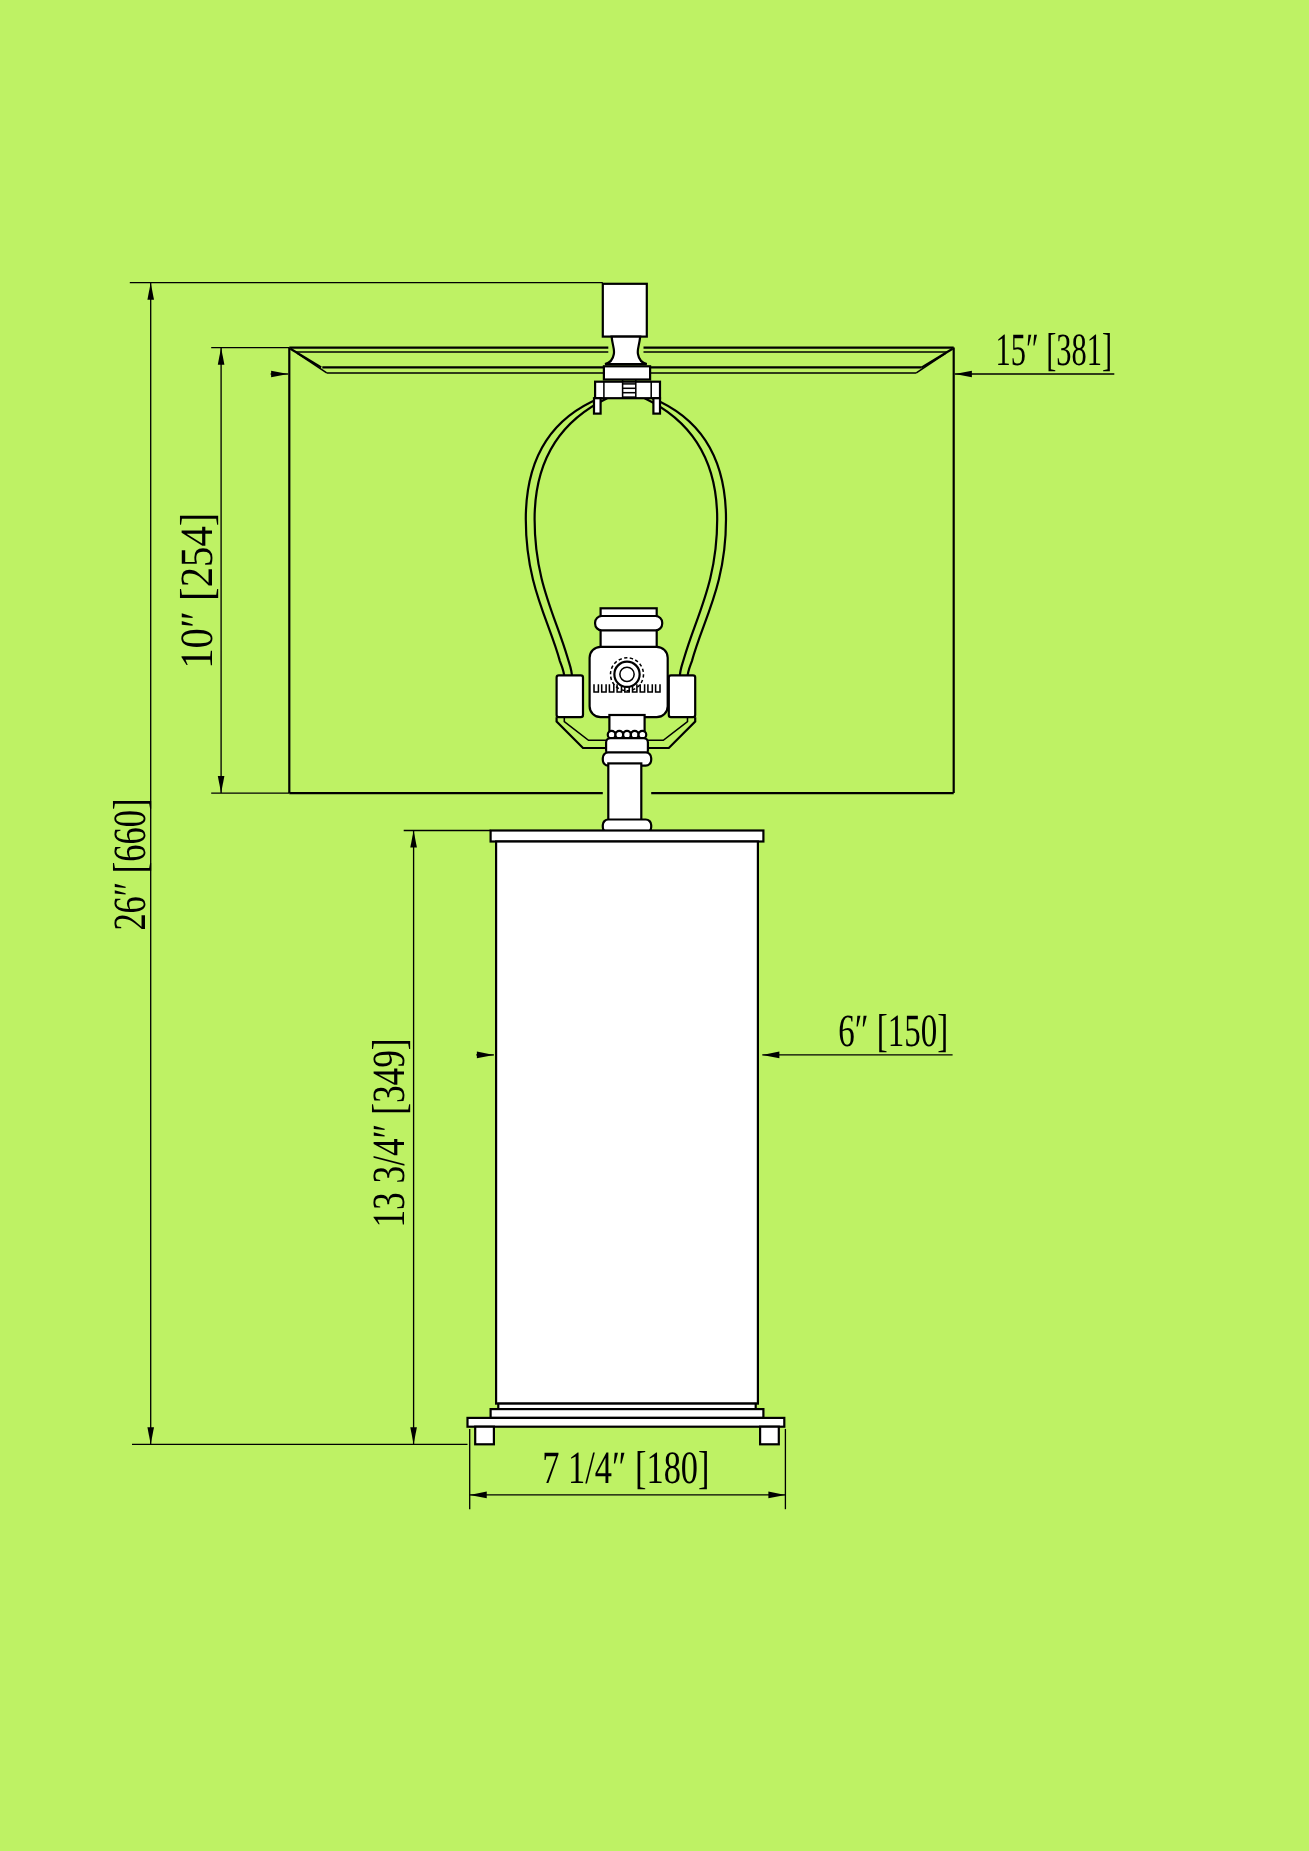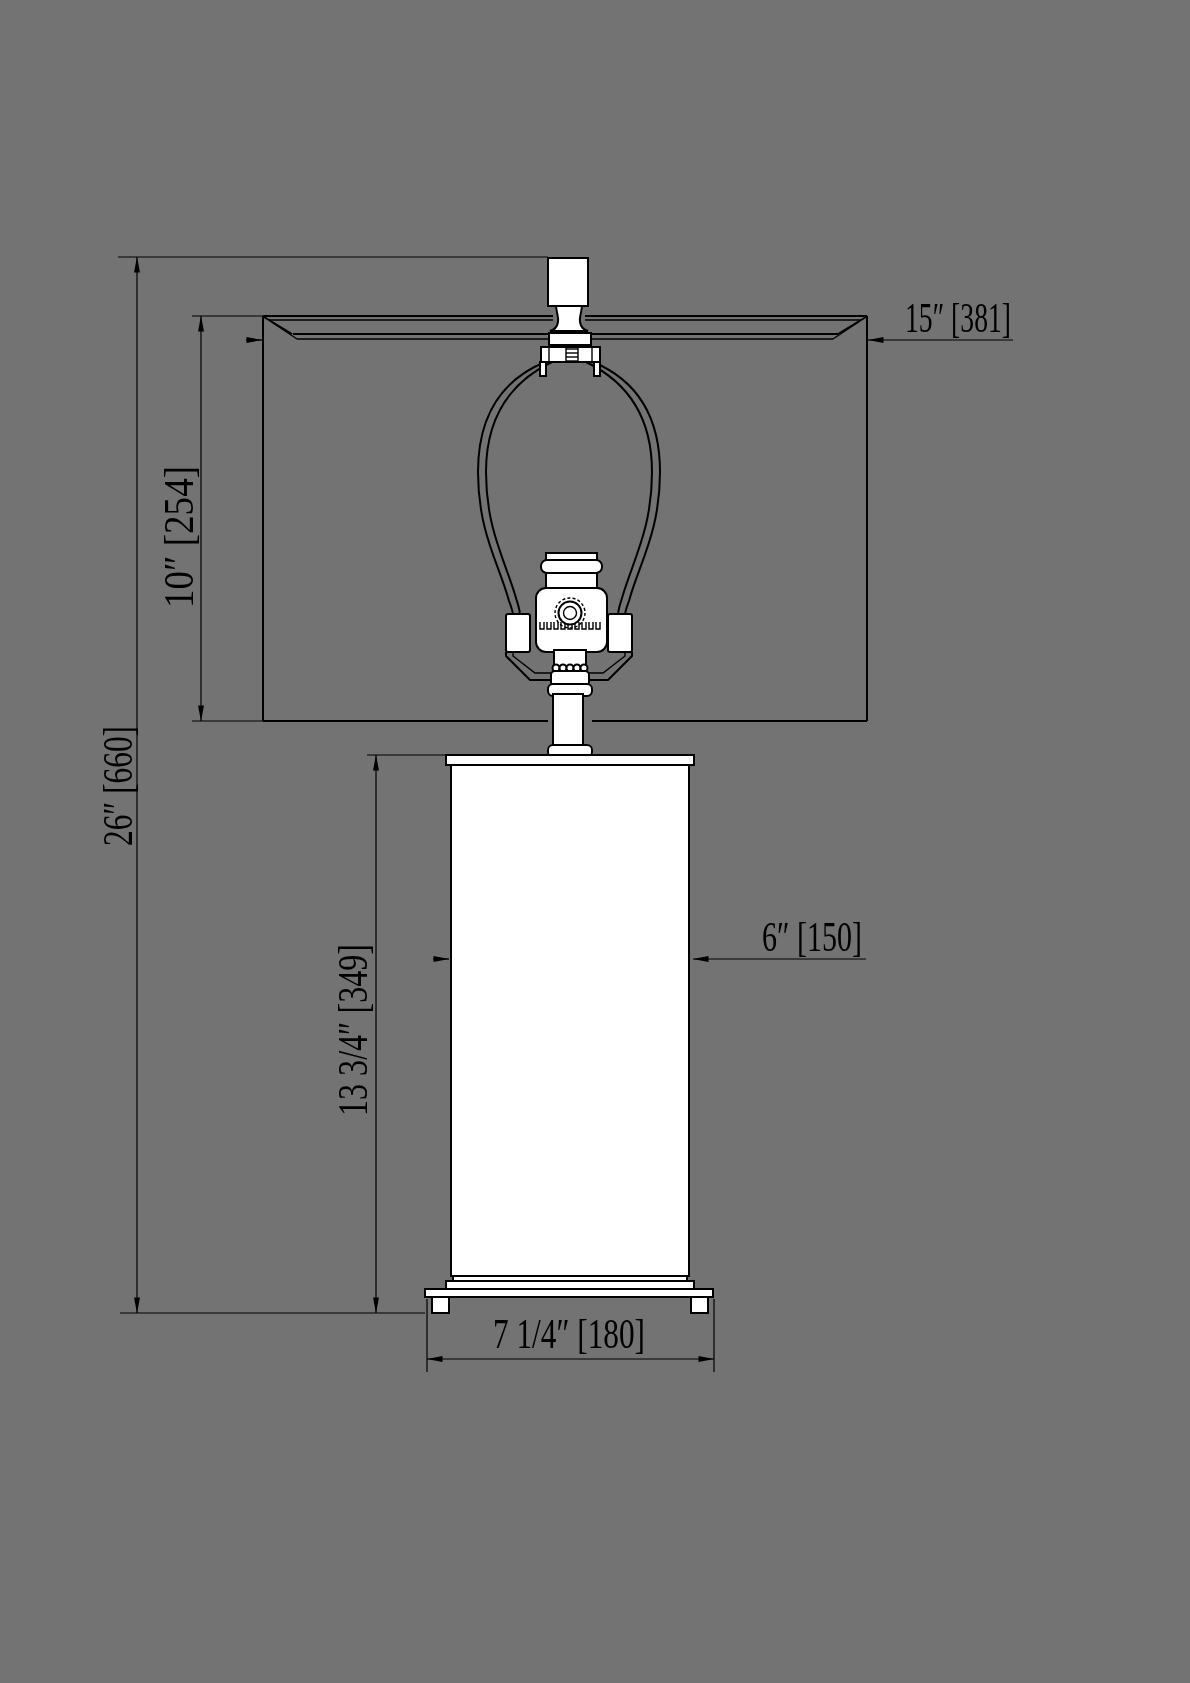--- a/index.html
+++ b/index.html
@@ -1,20 +1,20 @@
 <!DOCTYPE html>
 <html><head>
 <meta charset="utf-8">
 <style>
   html, body { margin: 0; padding: 0; background: #ffffff; }
   .canvas {
     position: relative;
     width: 1190px;
     height: 1683px;
-    background: #737373;
+    background: #bef264;
     overflow: hidden;
     font-family: "Liberation Serif", "DejaVu Serif", serif;
   }
   svg { position: absolute; left: 0; top: 0; }
   .geo   { stroke: #000000; stroke-width: 2;   fill: none; }
   .geow  { stroke: #000000; stroke-width: 2;   fill: #ffffff; }
   .thin  { stroke: #000000; stroke-width: 1.4; fill: none; }
   .dim   { stroke: #000000; stroke-width: 1.2; fill: none; }
   .dimtxt {
     font-family: "Liberation Serif", "DejaVu Serif", serif;

